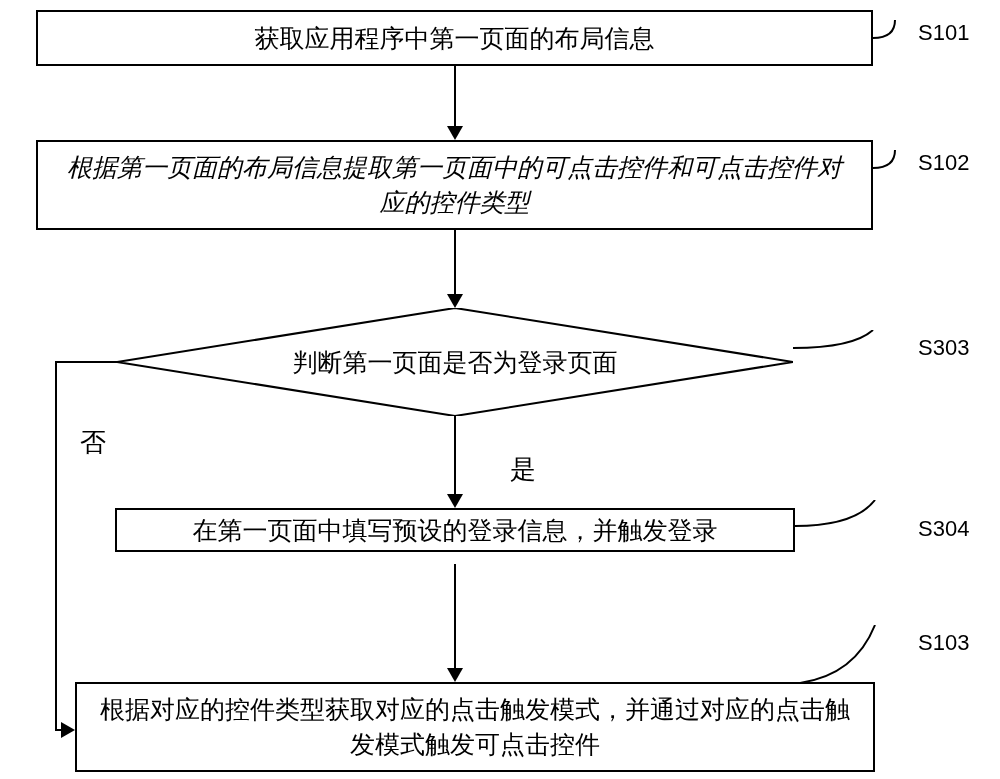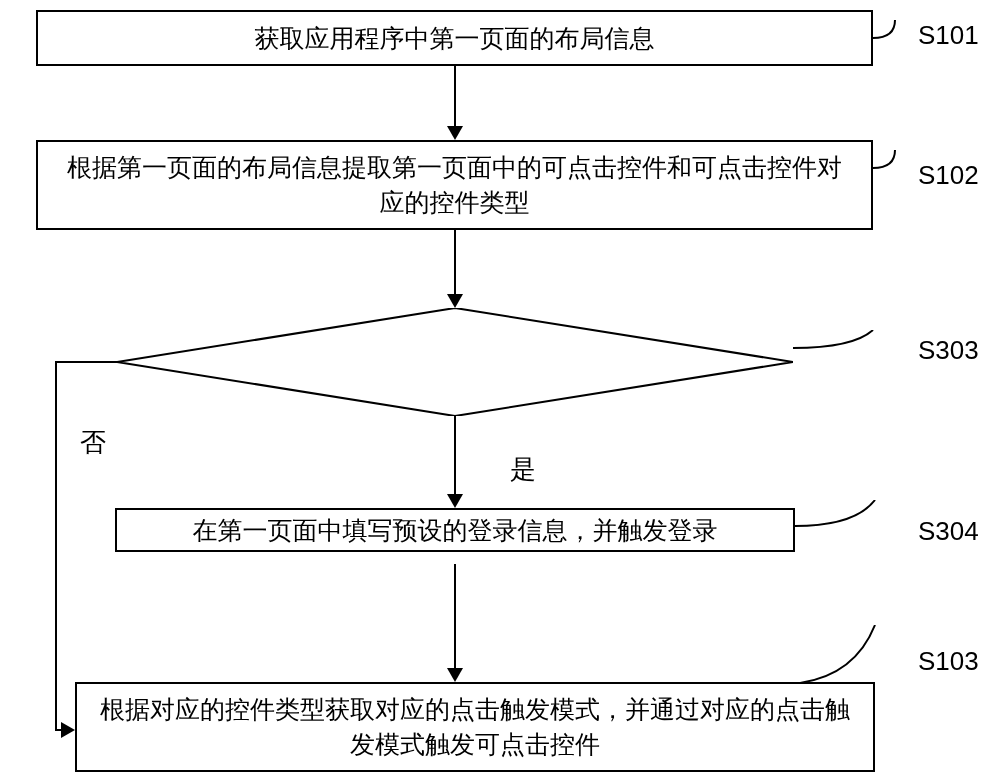--- a/index.html
+++ b/index.html
@@ -32,21 +32,21 @@
     .diamond-text {
       position: absolute;
       width: 100%;
       top: 50%;
       transform: translateY(-50%);
       text-align: center;
       font-size: 25px;
     }
     .step-label {
       position: absolute;
-      font-size: 26px;
+      font-size: 22px;
     }
     .branch-label {
       position: absolute;
       font-size: 26px;
     }
     .arrow-line {
       position: absolute;
       background: #000;
     }
     .arrow-head {
@@ -74,35 +74,36 @@
   <span>获取应用程序中第一页面的布局信息</span>
 </div>
 <svg class="curved-leader" style="left:873px; top:20px; width:42px; height:40px;">
   <path d="M0 18 Q22 18 22 0" stroke="#000" stroke-width="2" fill="none"></path>
 </svg>
 <div class="step-label" style="left:918px; top:20px;">S101</div>
 
 <div class="arrow-line" style="left:454px; top:66px; width:2px; height:62px;"></div>
 <div class="arrow-head down" style="left:447px; top:126px;"></div>
 
-<div class="box" style="left:36px; top:140px; width:837px; height:90px;">
+<div class="box" style="left:36px; top:140px; width:837px; height:90px;font-style:italic;">
   <span>根据第一页面的布局信息提取第一页面中的可点击控件和可点击控件对应的控件类型</span>
 </div>
 <svg class="curved-leader" style="left:873px; top:150px; width:42px; height:40px;">
   <path d="M0 18 Q22 18 22 0" stroke="#000" stroke-width="2" fill="none"></path>
 </svg>
-<div class="step-label" style="left:918px; top:150px;margin-top:10px;">S102</div>
+<div class="step-label" style="left:918px; top:150px;">S102</div>
 
 <div class="arrow-line" style="left:454px; top:230px; width:2px; height:66px;"></div>
 <div class="arrow-head down" style="left:447px; top:294px;"></div>
 
 <div class="diamond-wrap" style="left:117px; top:308px; width:676px; height:108px;">
   <svg class="diamond-svg" width="676" height="108">
     <polygon points="338,0 676,54 338,108 0,54" fill="#fff" stroke="#000" stroke-width="2"></polygon>
   </svg>
+  <div class="diamond-text">判断第一页面是否为登录页面</div>
 </div>
 <svg class="curved-leader" style="left:793px; top:330px; width:100px; height:40px;">
   <path d="M0 18 Q60 18 80 0" stroke="#000" stroke-width="2" fill="none"></path>
 </svg>
 <div class="step-label" style="left:918px; top:335px;text-align:center;">S303</div>
 
 <div class="arrow-line" style="left:454px; top:416px; width:2px; height:80px;"></div>
 <div class="arrow-head down" style="left:447px; top:494px;"></div>
 <div class="branch-label" style="left:510px; top:452px;">是</div>
 
@@ -122,13 +123,13 @@
 
 <div class="arrow-line" style="left:454px; top:564px; width:2px; height:106px;"></div>
 <div class="arrow-head down" style="left:447px; top:668px;"></div>
 
 <div class="box" style="left:75px; top:682px; width:800px; height:90px;">
   <span>根据对应的控件类型获取对应的点击触发模式，并通过对应的点击触发模式触发可点击控件</span>
 </div>
 <svg class="curved-leader" style="left:800px; top:625px; width:95px; height:60px;">
   <path d="M0 58 Q55 50 75 0" stroke="#000" stroke-width="2" fill="none"></path>
 </svg>
-<div class="step-label" style="left:918px; top:646px;">S103</div>
+<div class="step-label" style="left:918px; top:630px;">S103</div>
 
 </body></html>

